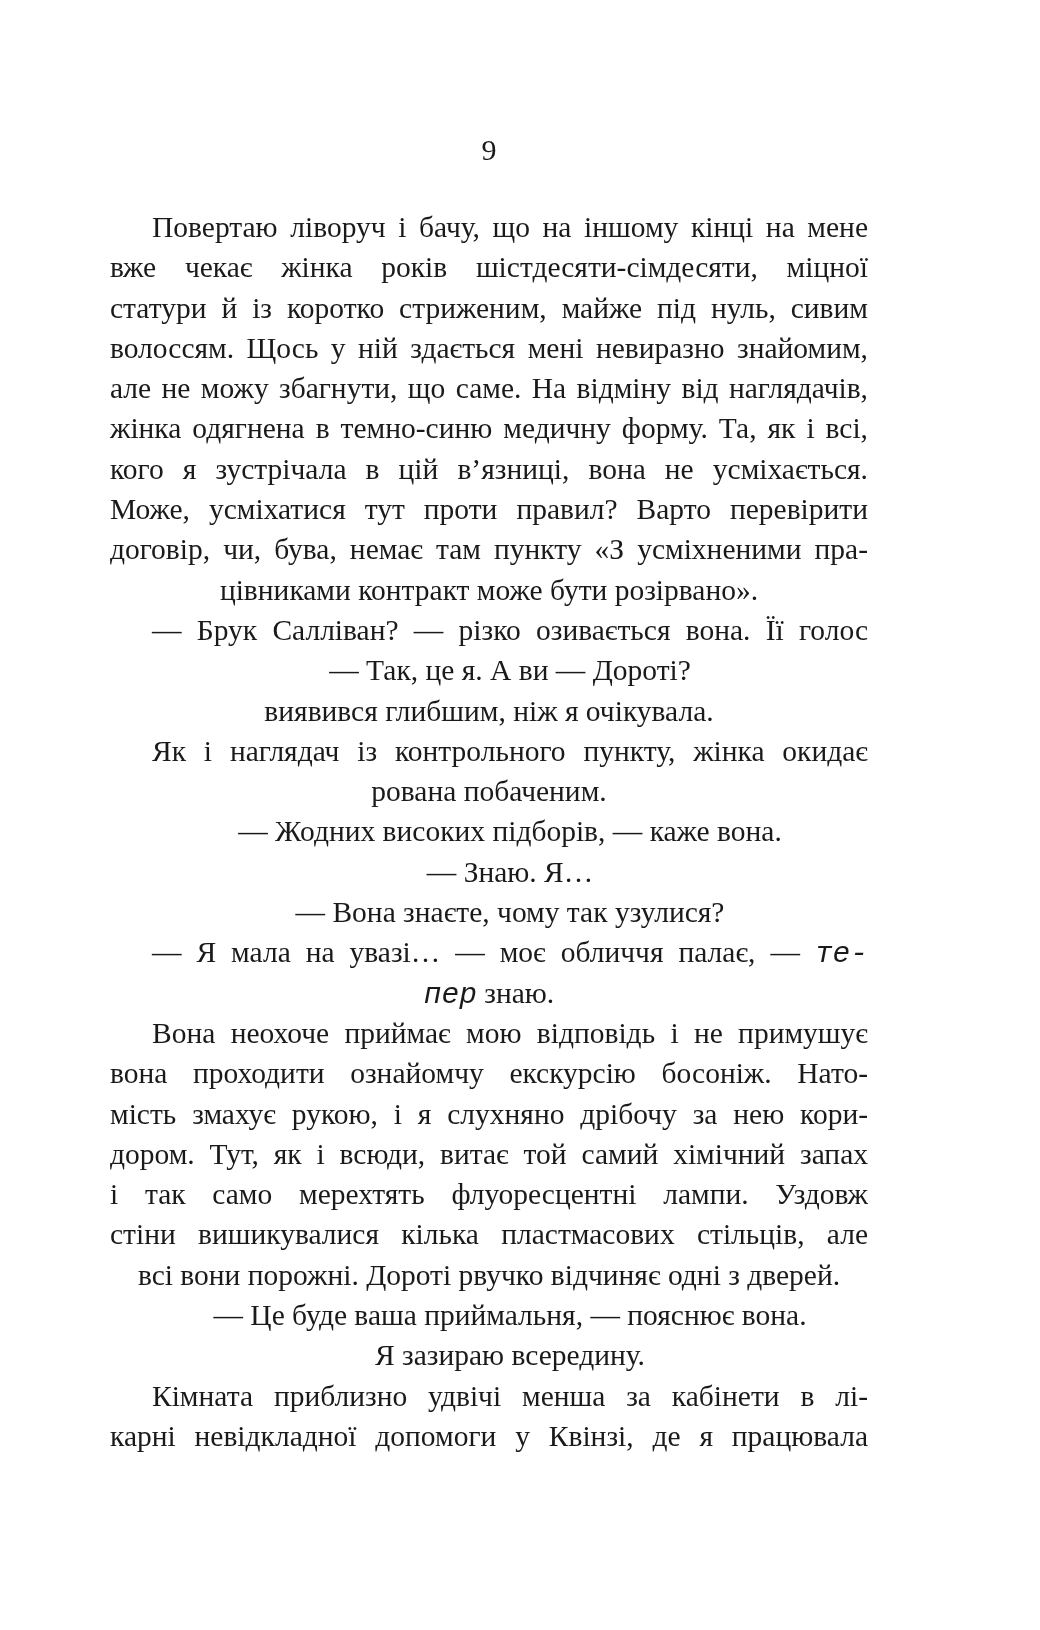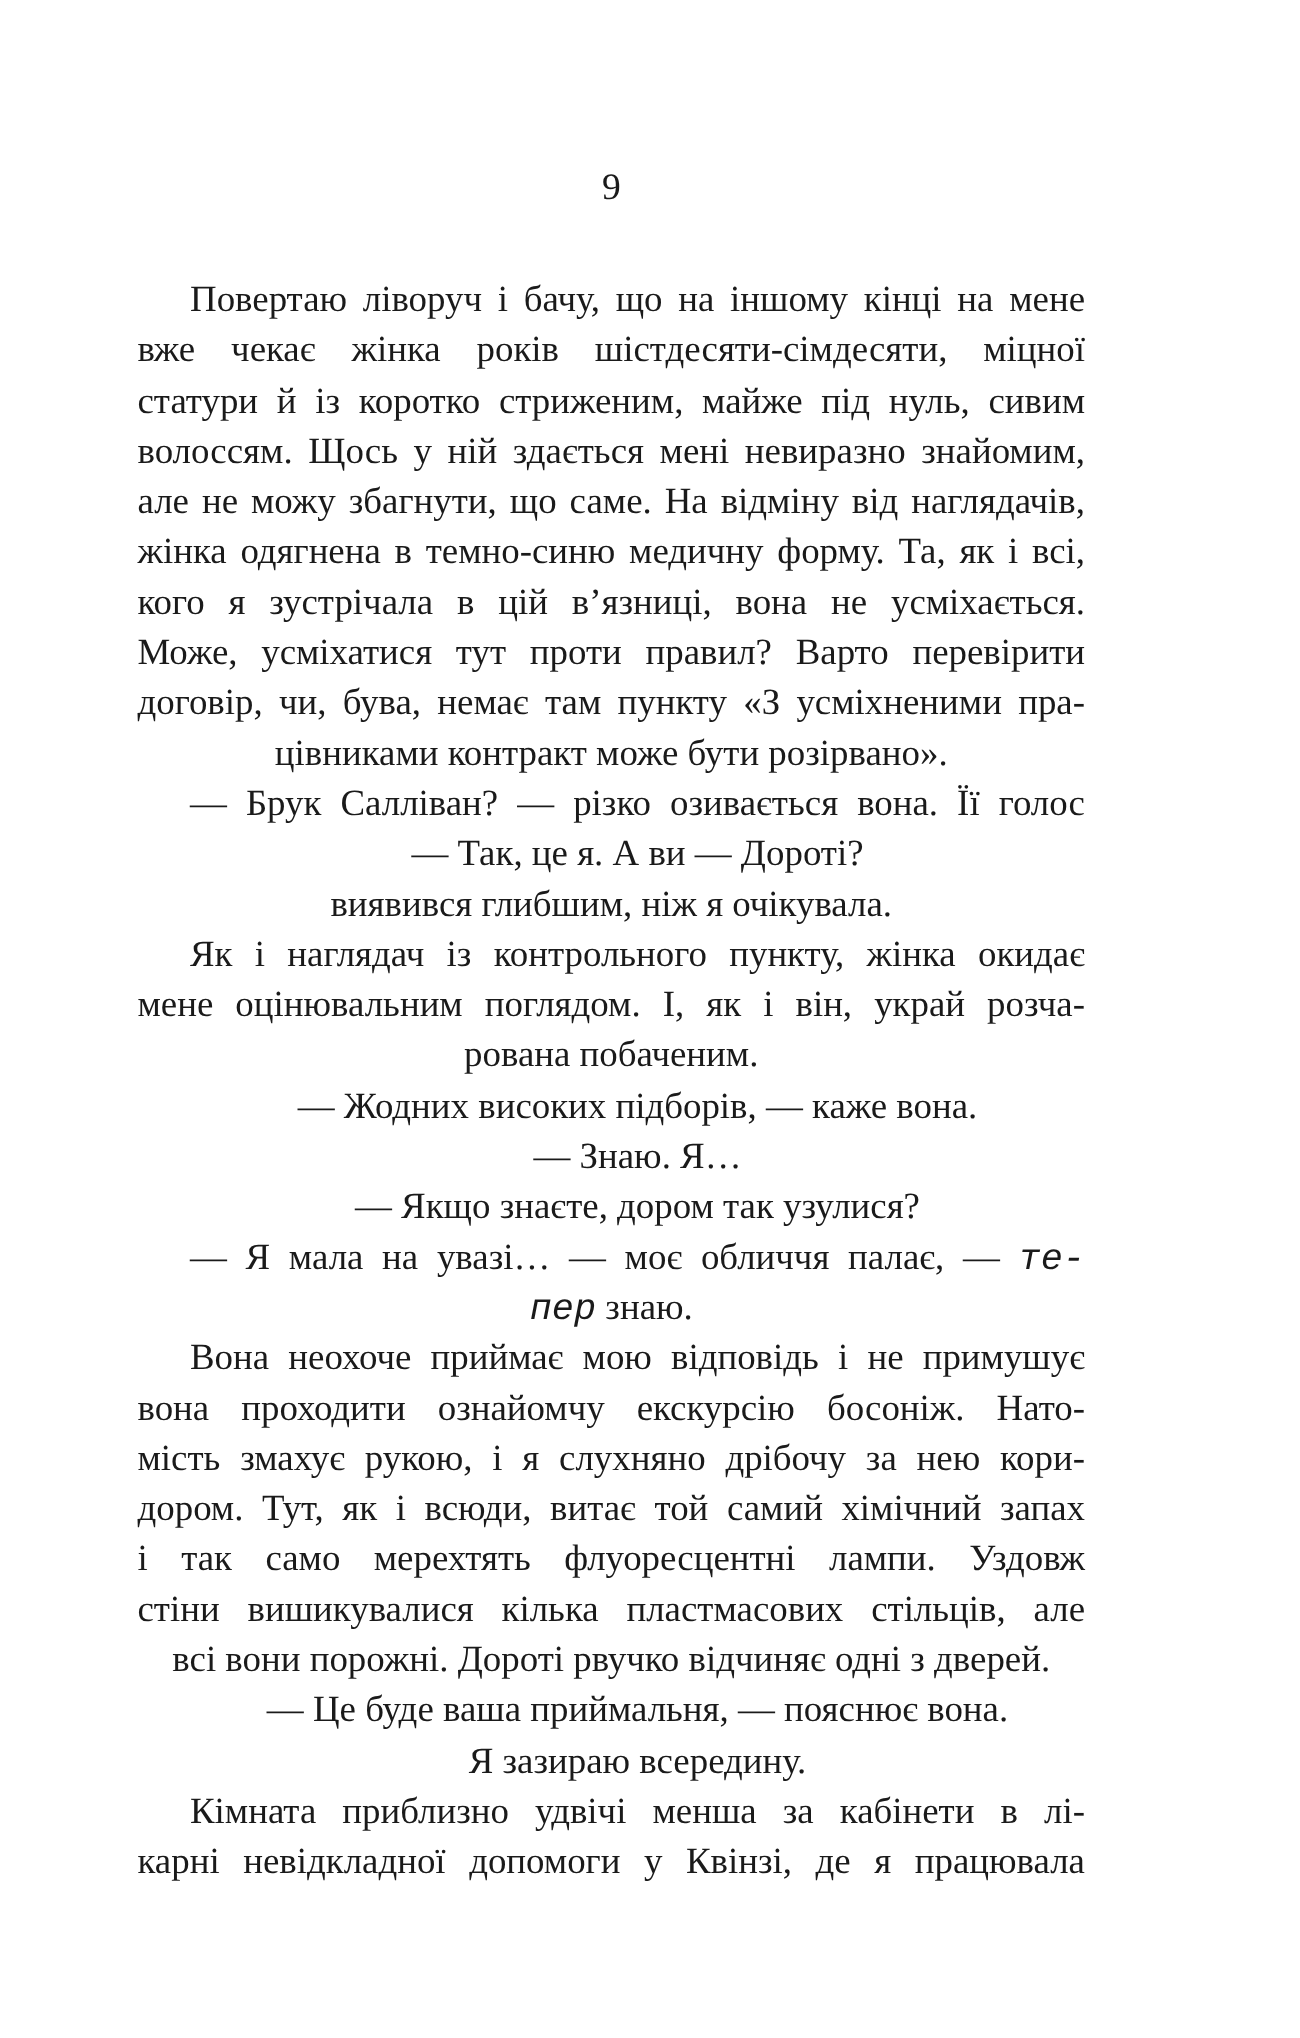--- a/index.html
+++ b/index.html
@@ -19,21 +19,21 @@
     top: 133px;
     left: 110px;
     width: 758px;
     text-align: center;
     font-size: 30px;
     line-height: 34px;
     color: #1a1a1a;
   }
   .page-text {
     position: absolute;
-    top: 220px;
+    top: 207px;
     left: 110px;
     width: 758px;
     font-size: 29.5px;
   }
   .line {
     height: 40.3px;
     line-height: 40.3px;
     white-space: normal;
     overflow: visible;
     text-align: center;
@@ -63,25 +63,24 @@
     <div class="line just">але не можу збагнути, що саме. На відміну від наглядачів,</div>
     <div class="line just">жінка одягнена в темно-синю медичну форму. Та, як і всі,</div>
     <div class="line just">кого я зустрічала в цій в’язниці, вона не усміхається.</div>
     <div class="line just">Може, усміхатися тут проти правил? Варто перевірити</div>
     <div class="line just">договір, чи, бува, немає там пункту «З усміхненими пра-</div>
     <div class="line">цівниками контракт може бути розірвано».</div>
     <div class="line indent just">— Брук Салліван? — різко озивається вона. Її голос</div>
     <div class="line indent">— Так, це я. А ви — Дороті?</div>
     <div class="line">виявився глибшим, ніж я очікувала.</div>
     <div class="line indent just">Як і наглядач із контрольного пункту, жінка окидає</div>
-    <div class="line just">мене оцінювальним поглядом. І, як і він, украй розча-</div>
     <div class="line">рована побаченим.</div>
     <div class="line indent">— Жодних високих підборів, — каже вона.</div>
     <div class="line indent">— Знаю. Я…</div>
-    <div class="line indent">— Якщо знаєте, дором так узулися?</div>
+    <div class="line indent">— Вона знаєте, чому так узулися?</div>
     <div class="line indent just">— Я мала на увазі… — моє обличчя палає, — <i>те-</i></div>
     <div class="line"><i>пер</i> знаю.</div>
     <div class="line indent just">Вона неохоче приймає мою відповідь і не примушує</div>
     <div class="line just">вона проходити ознайомчу екскурсію босоніж. Нато-</div>
     <div class="line just">мість змахує рукою, і я слухняно дрібочу за нею кори-</div>
     <div class="line just">дором. Тут, як і всюди, витає той самий хімічний запах</div>
     <div class="line just">і так само мерехтять флуоресцентні лампи. Уздовж</div>
     <div class="line just">стіни вишикувалися кілька пластмасових стільців, але</div>
     <div class="line">всі вони порожні. Дороті рвучко відчиняє одні з дверей.</div>
     <div class="line indent">— Це буде ваша приймальня, — пояснює вона.</div>

